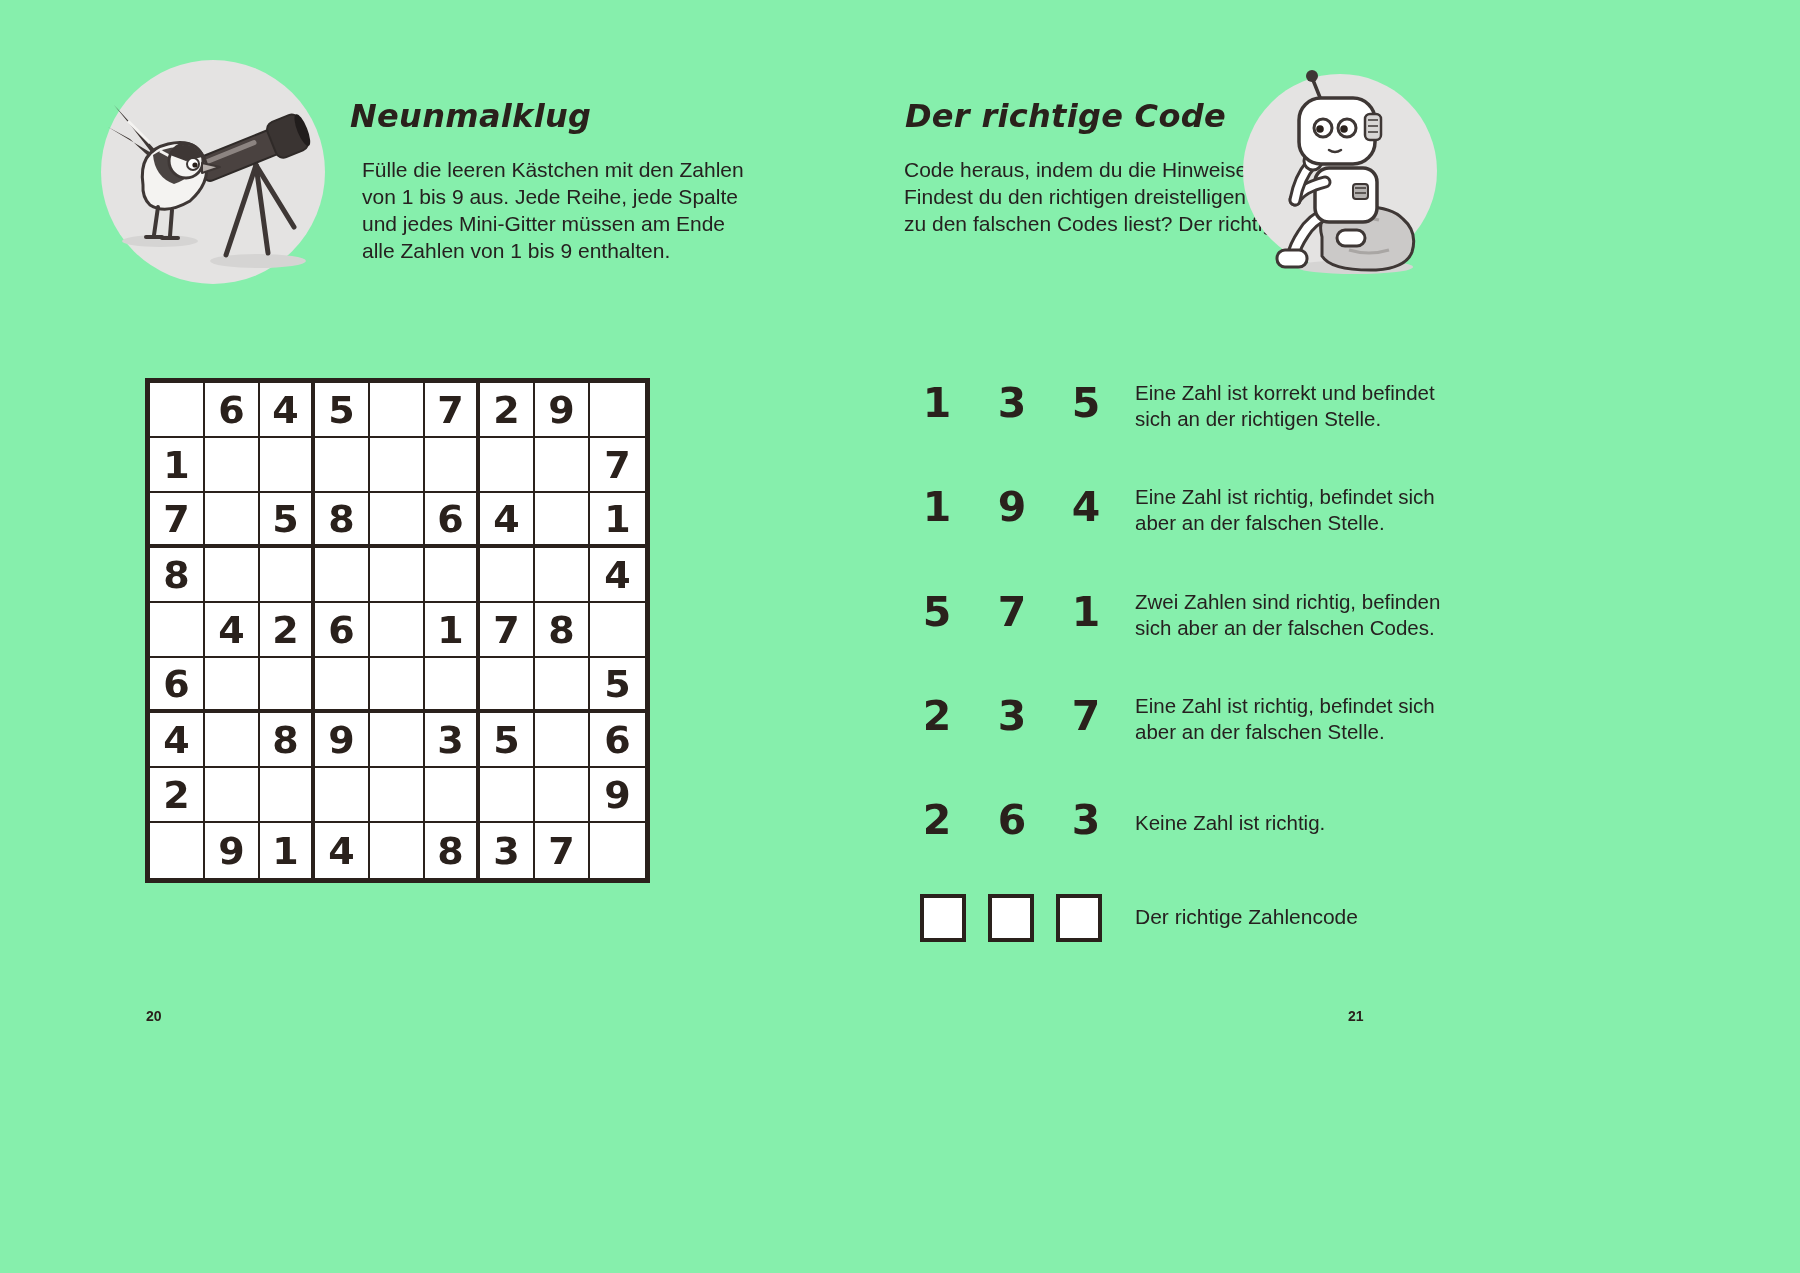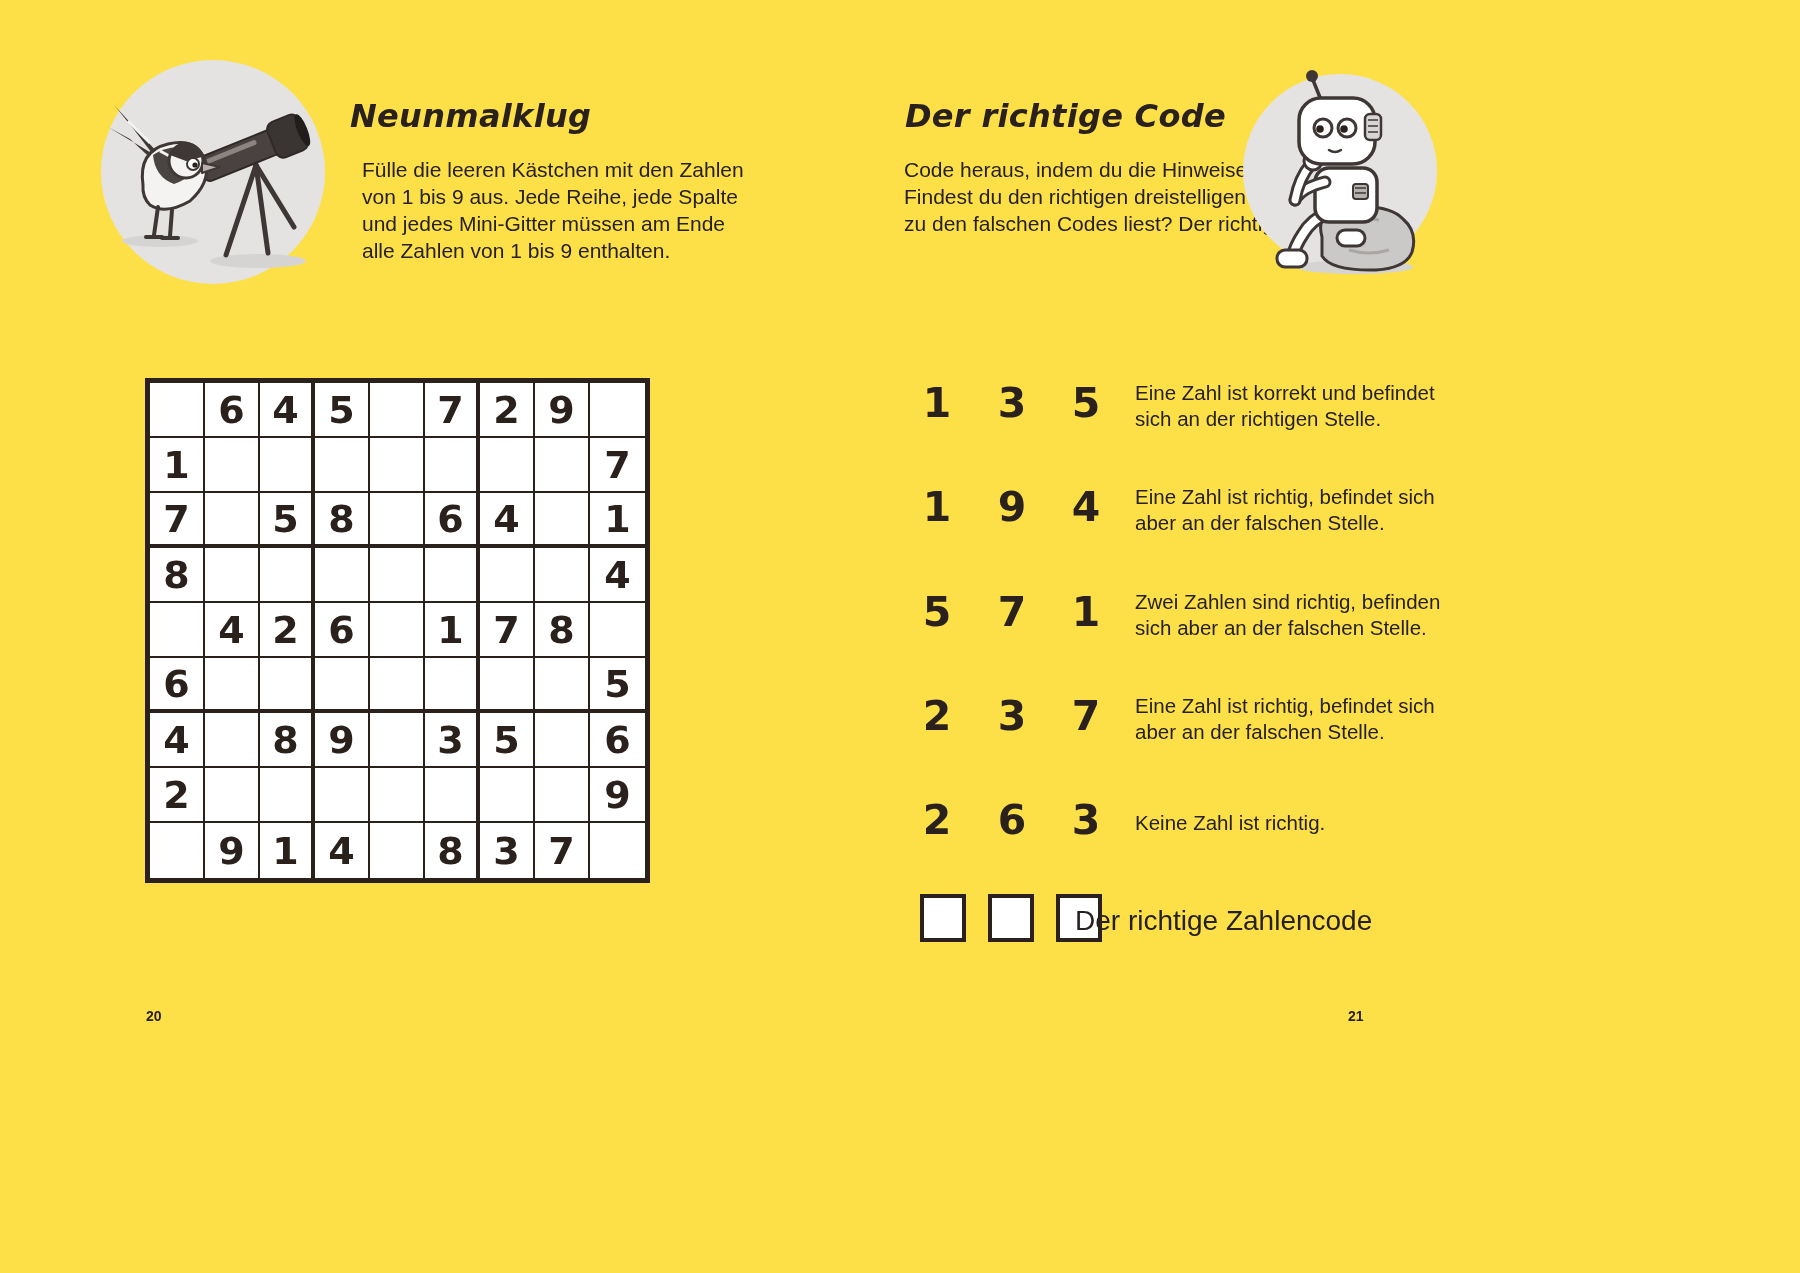--- a/index.html
+++ b/index.html
@@ -1,35 +1,35 @@
 <!DOCTYPE html>
 <html><head>
 <meta charset="utf-8">
 <style>
   :root{ --ink:#2a211c; --body:#262120; --bg:#e4e3e2; }
   html,body{margin:0;padding:0;background:#fff;}
-  .canvas{position:relative;width:1800px;height:1273px;background:#fde047;overflow:hidden;
+  .canvas{position:relative;width:1800px;height:1273px;background:#86efac;overflow:hidden;
           font-family:"Liberation Sans",sans-serif;color:var(--ink);}
   .illu{position:absolute;}
   .title{position:absolute;font-family:"DejaVu Sans",sans-serif;font-weight:700;font-style:italic;
          font-size:32px;letter-spacing:.3px;color:var(--ink);white-space:nowrap;}
   .instructions{position:absolute;font-size:21px;line-height:27px;color:var(--body);white-space:nowrap;}
   .sudoku{position:absolute;left:145px;top:378px;width:505px;height:505px;
           border:5px solid var(--ink);box-sizing:border-box;background:#fff;
           display:grid;grid-template-columns:repeat(9,1fr);grid-template-rows:repeat(9,1fr);}
   .cell{display:flex;align-items:center;justify-content:center;box-sizing:border-box;
         font-family:"DejaVu Sans",sans-serif;font-weight:700;font-size:38px;color:var(--ink);}
   .code-area{position:absolute;left:0;top:0;width:1800px;height:0;}
   .code-digit{position:absolute;width:56px;text-align:center;transform:translateY(-50%);
               font-family:"DejaVu Sans",sans-serif;font-weight:700;font-size:41px;color:var(--ink);}
   .hint{position:absolute;left:1135px;transform:translateY(-50%);font-size:20.5px;line-height:26px;
         color:var(--body);white-space:nowrap;}
   .answer-box{position:absolute;top:894px;width:46px;height:48px;border:4px solid var(--ink);
               box-sizing:border-box;background:#fff;}
-  .answer-label{position:absolute;left:1075px;top:905px;font-size:28px;color:var(--body);white-space:nowrap;}
+  .answer-label{position:absolute;left:1135px;top:905px;font-size:21px;color:var(--body);white-space:nowrap;}
   .pagenum{position:absolute;top:1008px;font-size:14px;font-weight:700;color:var(--ink);}
   #pn-left{left:146px;} #pn-right{left:1348px;}
   #title-left{left:350px;top:97px;} #title-right{left:905px;top:97px;}
   #instr-left{left:350px;top:156px;margin-left:12px;} #instr-right{left:904px;top:156px;}
 </style>
 </head>
 <body>
 
 <div class="canvas">
 
@@ -242,21 +242,21 @@
             <div>Eine Zahl ist richtig, befindet sich</div>
             <div>aber an der falschen Stelle.</div>
           </div>
         </div>
         <div>
           <div class="code-digit" style="left: 909px; top: 612px;">5</div>
           <div class="code-digit" style="left: 984px; top: 612px;">7</div>
           <div class="code-digit" style="left: 1058px; top: 612px;">1</div>
           <div class="hint" style="top: 615px;">
             <div>Zwei Zahlen sind richtig, befinden</div>
-            <div>sich aber an der falschen Stelle.</div>
+            <div>sich aber an der falschen Codes.</div>
           </div>
         </div>
         <div>
           <div class="code-digit" style="left: 909px; top: 716px;">2</div>
           <div class="code-digit" style="left: 984px; top: 716px;">3</div>
           <div class="code-digit" style="left: 1058px; top: 716px;">7</div>
           <div class="hint" style="top: 719px;">
             <div>Eine Zahl ist richtig, befindet sich</div>
             <div>aber an der falschen Stelle.</div>
           </div>

